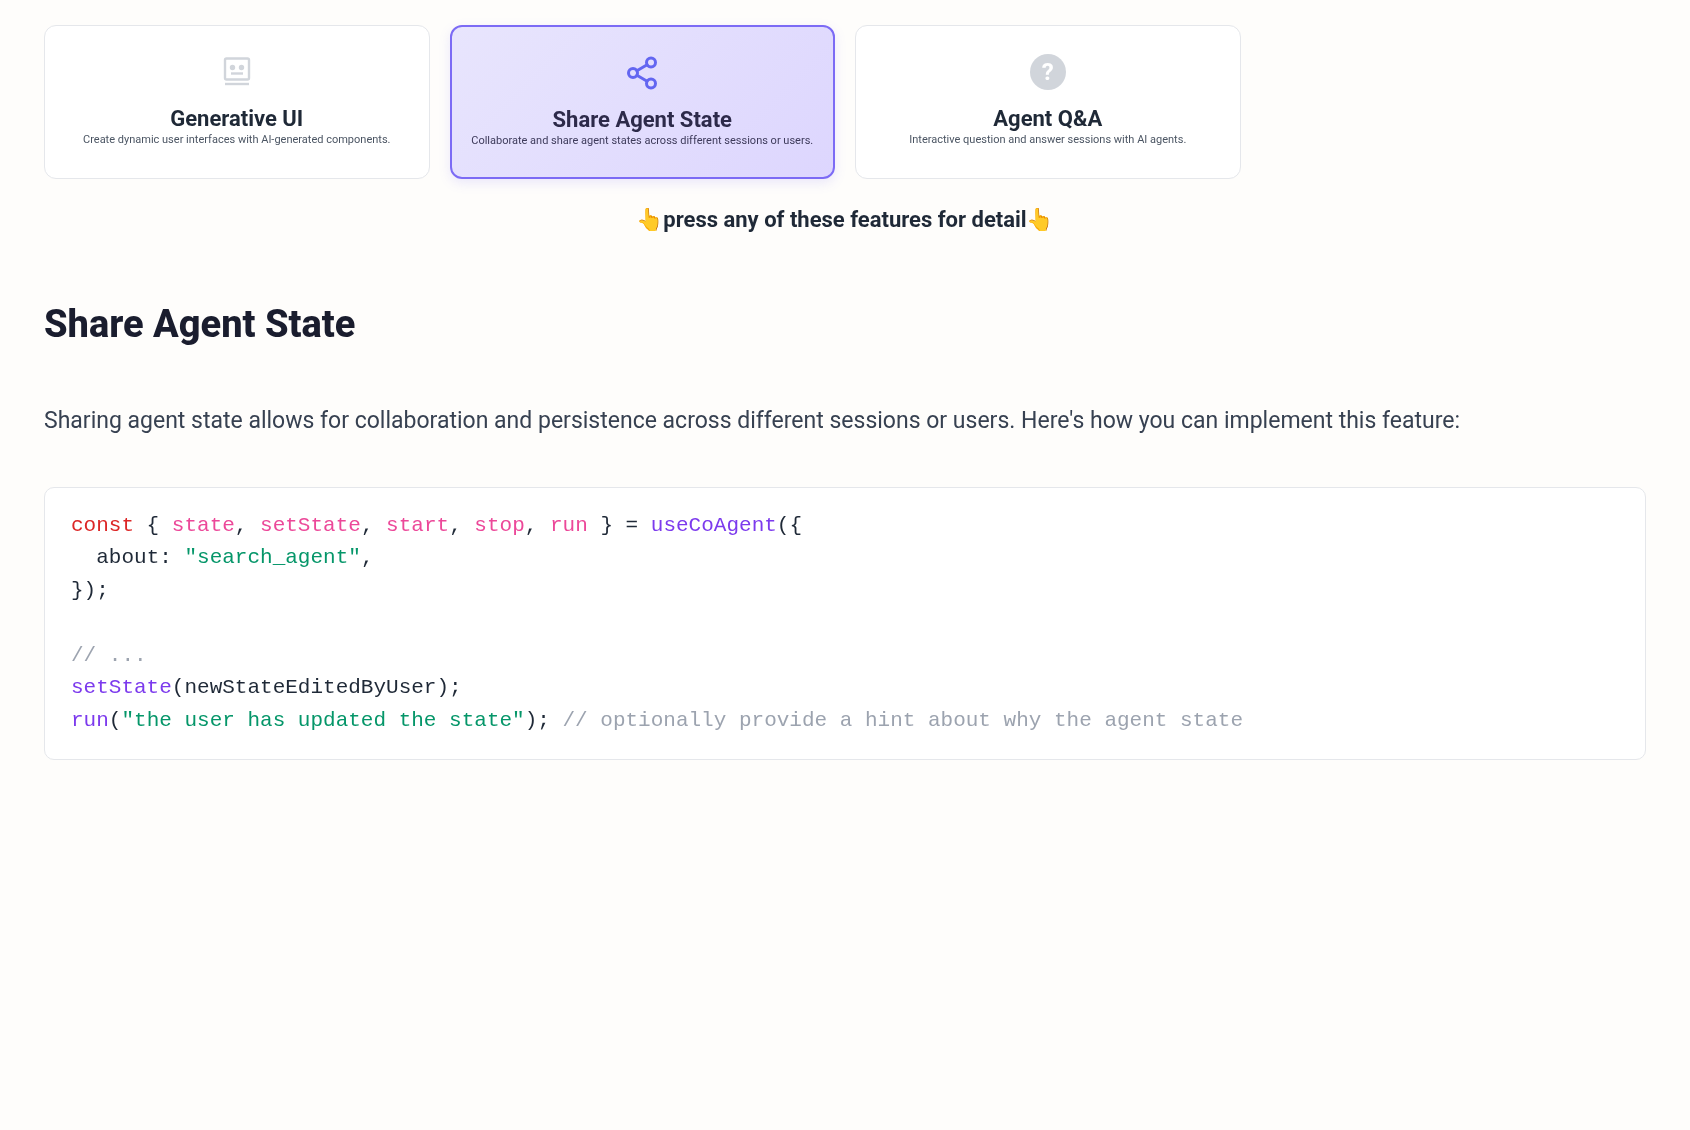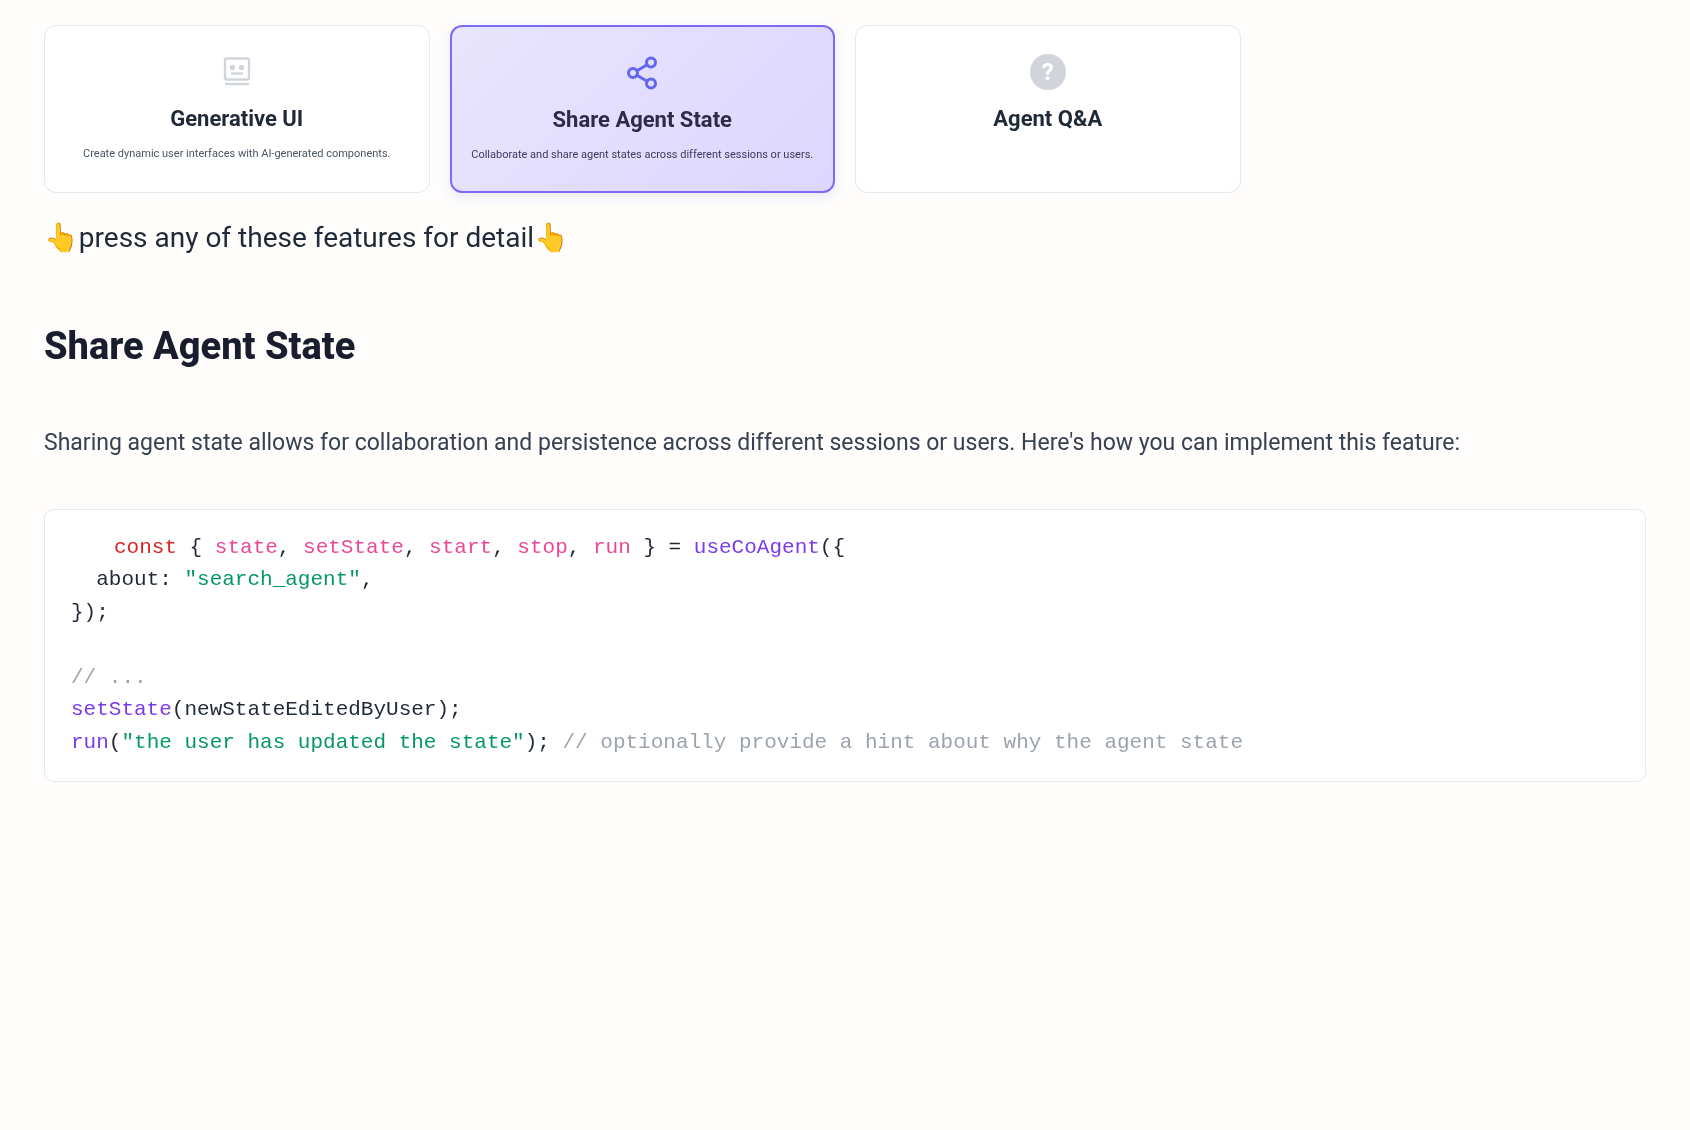--- a/index.html
+++ b/index.html
@@ -63,36 +63,37 @@
       align-items: center;
       justify-content: center;
       color: #ffffff;
       font-weight: bold;
       font-size: 24px;
     }
     .card-title {
       font-size: 22px;
       font-weight: 700;
       color: #1f2937;
-      margin-bottom: 14px;
+      margin-bottom: 0;
     }
     .feature-card.active .card-title {
       color: #2d2a4a;
     }
     .card-description {
       font-size: 11px;
       line-height: 1.55;
       color: #4b5563;
     }
     .feature-card.active .card-description {
       color: #3d3a5a;
     }
     .press-hint {
-      font-size: 28px;
-      font-weight: 400;
+      text-align: center;
+      font-size: 22px;
+      font-weight: 700;
       color: #1f2937;
       margin-bottom: 70px;
     }
     .section-title {
       font-size: 38px;
       font-weight: 800;
       color: #1a1d2e;
       margin-bottom: 54px;
     }
     .section-description {
@@ -106,21 +107,21 @@
       border: 1px solid #e5e7eb;
       border-radius: 10px;
       padding: 22px 26px;
       font-family: "SF Mono", Monaco, Menlo, Consolas, "Courier New", monospace;
       font-size: 21px;
       line-height: 1.55;
       overflow-x: auto;
       white-space: pre;
       color: #1f2937;
     }
-    .tok-keyword { color: #dc2626; margin-left: 43px; }
+    .tok-keyword { color: #dc2626; }
     .tok-var { color: #ec4899; font-family: Liberation Mono, monospace; }
     .tok-func { color: #7c3aed; }
     .tok-string { color: #059669; }
     .tok-prop { color: #1f2937; }
     .tok-comment { color: #9ca3af; }
   </style>
 </head>
 <body>
 
 <div class="cards-container">
@@ -152,20 +153,21 @@
     </div>
     <div class="card-title">Share Agent State</div>
     <div class="card-description">Collaborate and share agent states across different sessions or users.</div>
   </div>
 
   <div class="feature-card">
     <div class="card-icon">
       <div class="qa-icon-circle">?</div>
     </div>
     <div class="card-title">Agent Q&amp;A</div>
+    <div class="card-description">Interactive question and answer sessions with AI agents.</div>
   </div>
 
 </div>
 
 <div class="press-hint">👆press any of these features for detail👆</div>
 
 <h1 class="section-title">Share Agent State</h1>
 
 <p class="section-description">Sharing agent state allows for collaboration and persistence across different sessions or users. Here's how you can implement this feature:</p>
 

